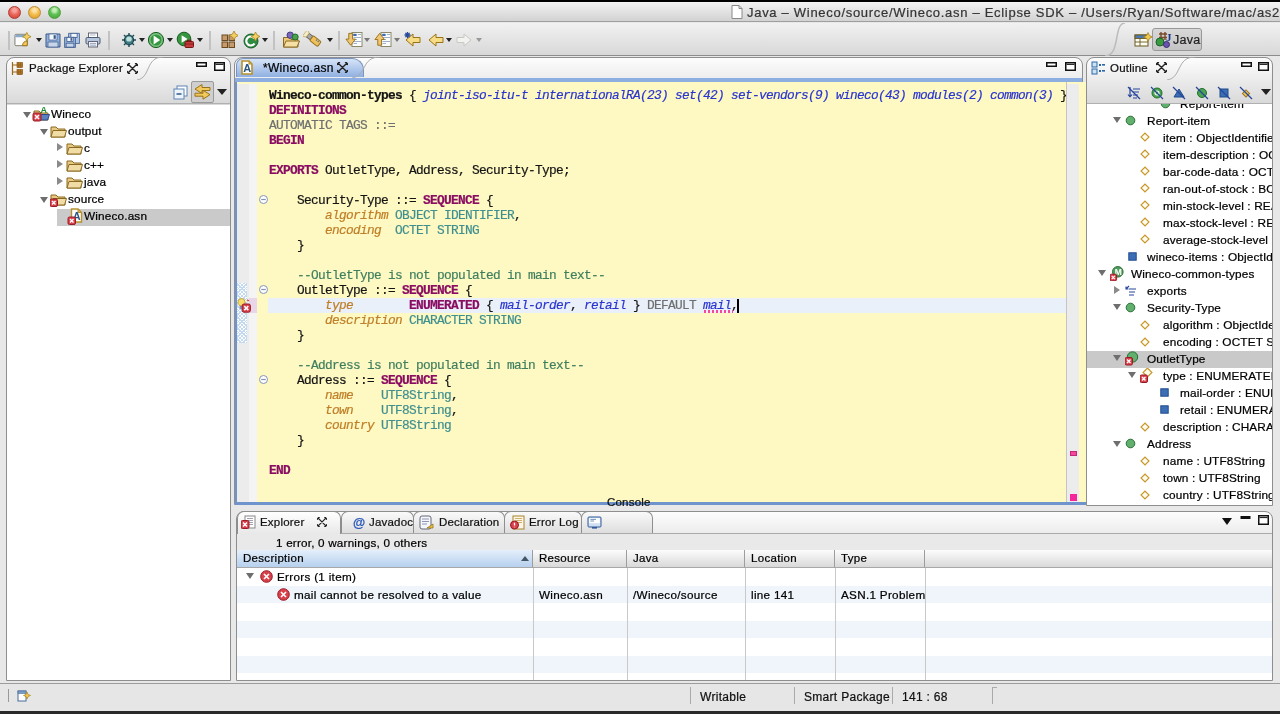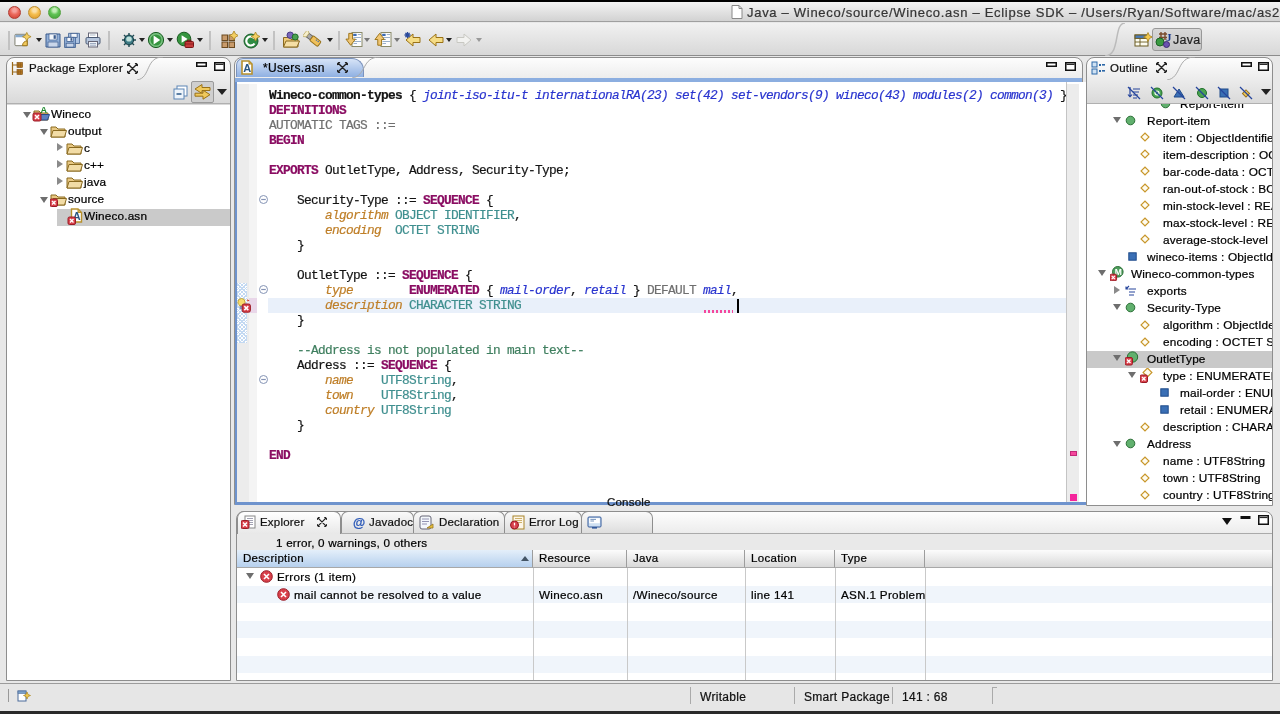--- a/index.html
+++ b/index.html
@@ -330,37 +330,37 @@
 </div>
 
 <div class="abs panel" id="edpanel" style="left:234px; top:57px; width:849px; height:448px;"></div>
 <div id="edheader">
 <div class="abs" style="left:236px; top:58px; width:128px; height:19px; background:linear-gradient(#d7e4f7,#8fb0e2); border:1px solid #7b93bd; border-bottom:none; border-radius:7px 12px 0 0;"></div>
 <svg class="abs" style="left:241px; top:60px; width:12px; height:15px;" viewBox="0 0 12 15">
       <path d="M1 1 L8 1 L11 4 L11 14 L1 14 Z" fill="#fff" stroke="#b8912c" stroke-width="1.6"></path>
       <path d="M8 1 L8 4 L11 4 Z" fill="#d9b45a" stroke="#b8912c"></path>
       <text x="2.2" y="12" font-size="11" font-weight="bold" fill="#2a5580" font-family="Liberation Sans">A</text>
     </svg>
-<div class="abs" style="left:263px; top:61px; font-size:12px; letter-spacing:0.3px; color:#000;">*Users.asn</div>
+<div class="abs" style="left:263px; top:61px; font-size:12px; letter-spacing:0.3px; color:#000;">*Wineco.asn</div>
 <svg class="abs" style="left:337px; top:62px; width:11px; height:11px;" viewBox="0 0 11 11">
       <path d="M1 1 L10 10 M10 1 L1 10 M1 1 L3 0.2 M1 1 L0.2 3 M10 1 L8 0.2 M10 1 L10.8 3 M1 10 L0.2 8 M1 10 L3 10.8 M10 10 L10.8 8 M10 10 L8 10.8" stroke="#222" stroke-width="1.4" fill="none"></path>
     </svg>
 <svg class="abs" style="left:352px; top:57px; width:30px; height:21px;" viewBox="0 0 30 21">
       <path d="M0 21 C15 19 9 0 28 0" fill="none" stroke="#aaa"></path>
     </svg>
 <svg class="abs minmax" style="left:1046px;" viewBox="0 0 11 9">
       <rect x="0.75" y="0.75" width="9.5" height="3.5" fill="#fff" stroke="#111" stroke-width="1.5"></rect>
     </svg>
 <svg class="abs minmax" style="left:1065px;" viewBox="0 0 11 9">
       <rect x="0.75" y="0.75" width="9.5" height="7.5" fill="#fff" stroke="#111" stroke-width="1.5"></rect>
       <path d="M1.5 2.4 H9.5" stroke="#111" stroke-width="1"></path>
     </svg>
 </div>
 <div class="abs" id="edstrip" style="left:235px; top:78px; width:847px; height:4px; background:#8caee0;"></div>
-<div class="abs" id="edbody" style="left:235px; top:82px; width:1003px; height:423px; background:#ffffff; border-left:2.5px solid #6e93cd; border-right:2.5px solid #6e93cd; border-bottom:3px solid #6e93cd;">
+<div class="abs" id="edbody" style="left:235px; top:82px; width:1003px; height:423px; background:#fef9c3; border-left:2.5px solid #6e93cd; border-right:2.5px solid #6e93cd; border-bottom:3px solid #6e93cd;">
 
   <div class="abs" style="left:0; top:1.5px; width:12px; height:418.5px; background:#ececec;"></div>
 
   <div class="abs" style="left:0; top:201px; width:10px; height:60px; background-color:#fff; background-image:repeating-linear-gradient(45deg,#c3d9f2 0 1px,transparent 1px 2.6px),repeating-linear-gradient(-45deg,#c3d9f2 0 1px,transparent 1px 2.6px);"></div>
 
   <div class="abs" style="left:12px; top:1.5px; width:8px; height:418.5px; background:#f4f4f4;"></div>
   <div class="abs" style="left:12px; top:216px; width:8px; height:15px; background:#e9d7e9;"></div>
 
   <div class="abs" style="left:31px; top:216px; width:798px; height:15px; background:#e9f0fa;"></div>
 
@@ -392,20 +392,21 @@
 <span class="gy">AUTOMATIC TAGS ::=</span>
 <span class="kw">BEGIN</span>
 
 <span class="kw">EXPORTS</span> OutletType, Address, Security-Type;
 
     Security-Type ::= <span class="kw">SEQUENCE</span> {
         <span class="fd">algorithm</span> <span class="ty">OBJECT IDENTIFIER</span>,
         <span class="fd">encoding</span>  <span class="ty">OCTET STRING</span>
     }
 
+    <span class="cm">--OutletType is not populated in main text--</span>
     OutletType ::= <span class="kw">SEQUENCE</span> {
         <span class="fd">type</span>        <span class="kw">ENUMERATED</span> { <span class="vl">mail-order</span>, <span class="vl">retail</span> } <span class="gy">DEFAULT</span> <span class="vl">mail</span>,
         <span class="fd">description</span> <span class="ty">CHARACTER STRING</span>
     }
 
     <span class="cm">--Address is not populated in main text--</span>
     Address ::= <span class="kw">SEQUENCE</span> {
         <span class="fd">name</span>    <span class="ty">UTF8String</span>,
         <span class="fd">town</span>    <span class="ty">UTF8String</span>,
         <span class="fd">country</span> <span class="ty">UTF8String</span>

